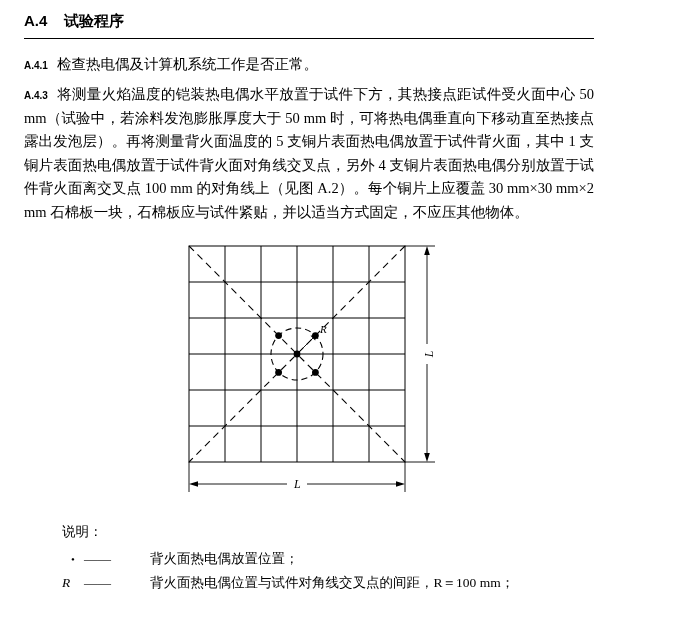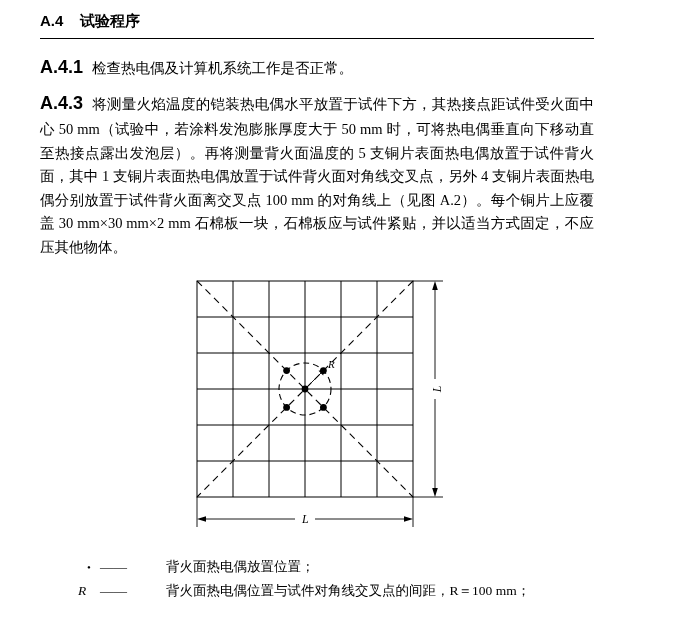--- a/index.html
+++ b/index.html
@@ -13,21 +13,21 @@
     font-family: "Liberation Serif", serif;
     color: #000000;
     position: relative;
     overflow: hidden;
   }
   .page {
     position: relative;
     width: 620px;
     height: 634px;
     box-sizing: border-box;
-    padding: 8px 26px 0 40px;
+    padding: 8px 26px 0 24px;
   }
   .section-title {
     font-family: "Liberation Sans", sans-serif;
     font-weight: bold;
     font-size: 15px;
     letter-spacing: 0px;
     margin: 4px 0 0 0;
     padding: 0;
   }
   .section-title .num {
@@ -43,21 +43,21 @@
   .para {
     font-size: 14.5px;
     line-height: 1.62;
     text-align: justify;
     margin: 0 0 7px 0;
     text-indent: 0;
   }
   .para .lbl {
     font-family: "Liberation Sans", sans-serif;
     font-weight: bold;
-    font-size: 18px;
+    font-size: 10px;
     margin-right: 9px;
   }
   .fig-wrap {
     margin-top: 14px;
     display: flex;
     justify-content: center;
     position: relative;
   }
   .figure {
     position: relative;
@@ -179,20 +179,21 @@
           <path d="M268 8 L265.2 17 L270.8 17 Z" fill="#000" stroke="none"></path>
           <path d="M268 224 L265.2 215 L270.8 215 Z" fill="#000" stroke="none"></path>
         </g>
         <rect x="260" y="106" width="16" height="20" fill="#fff" stroke="none"></rect>
         <text x="268" y="122" font-family="Liberation Serif, serif" font-style="italic" font-size="12" text-anchor="middle" transform="rotate(-90 268 116)">L</text>
       </svg>
     </div>
   </div>
 
   <div class="legend">
+    <div class="legend-title">说明：</div>
 
     <div class="legend-row">
       <span class="legend-key bullet">•</span>
       <span class="legend-dash">——</span>
       <span class="legend-text">背火面热电偶放置位置；</span>
     </div>
 
     <div class="legend-row">
       <span class="legend-key">R</span>
       <span class="legend-dash">——</span>

